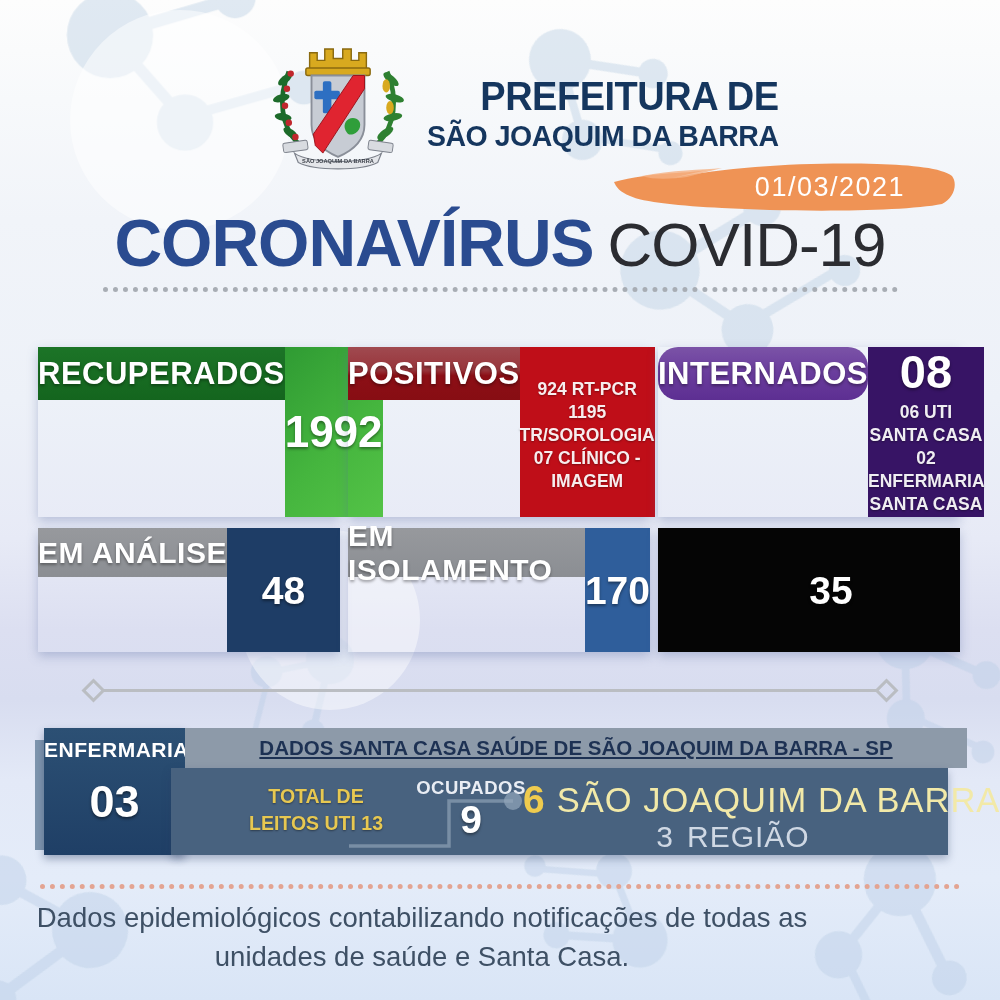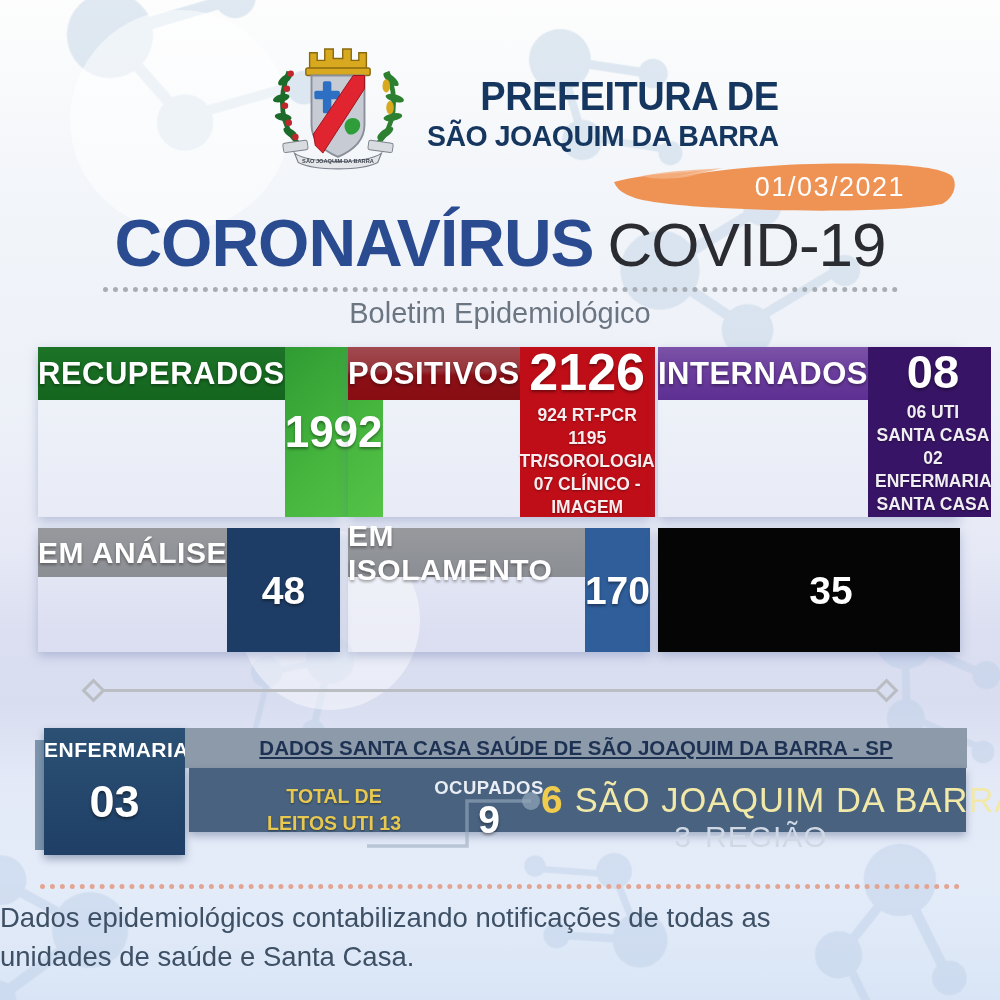--- a/index.html
+++ b/index.html
@@ -33,22 +33,22 @@
   .r1 .card-head{height:53px;font-size:31px;}
   .r2 .card-head{height:49px;font-size:30px;}
   .card-body{flex:1;display:flex;flex-direction:column;align-items:center;justify-content:center;color:#fff;}
   .card-value{font-weight:800;text-shadow:0 2px 3px rgba(0,0,0,.4);line-height:1;}
   .v-big{font-size:44px;}
   .card-details{margin-top:6px;text-align:center;font-weight:700;font-size:17.5px;line-height:23px;color:rgba(255,255,255,.93);text-shadow:0 1px 2px rgba(0,0,0,.35);}
   .head-green{background:linear-gradient(180deg,#1c7427,#14651e);}
   .body-green{background:linear-gradient(135deg,#2f9b33 0%,#45b53e 55%,#54c347 100%);}
   .head-red{background:linear-gradient(180deg,#a04a50 0%,#98353b 44%,#8c0f16 54%,#870d13 100%);text-align:right;}
   .body-red{background:#bf0e18;}
-  .head-purple{background:linear-gradient(180deg,#7b53a7 0%,#6a3d9d 48%,#5d2f92 100%);}
-  .body-purple{background:#371465;padding-left:7px;}
+  .head-purple{background:linear-gradient(180deg,#7b53a7 0%,#6a3d9d 48%,#5d2f92 100%);border-radius:20px;}
+  .body-purple{background:#371465;}
   .head-gray{background:linear-gradient(180deg,#97999d,#8b8e93);}
   .body-navy{background:#1e3d66;}
   .body-blue{background:#2f5e9b;}
   .body-black{background:#050505;padding-left:44px;}
   .r1 .card-value.v-2126{font-size:52px;}
   .r1 .card-value.v-08{font-size:47px;}
   .r2 .card-value{font-size:39px;}
   
   .divider{position:absolute;left:85px;top:682px;width:810px;height:16px;display:flex;align-items:center;}
   .divider .line{flex:1;height:3px;background:#babdc2;}
@@ -56,38 +56,38 @@
   
   .panel{position:absolute;left:35px;top:728px;width:932px;height:127px;}
   .panel-accent{position:absolute;left:0;top:12px;width:9px;height:110px;background:#7e95ae;}
   .enf-block{position:absolute;left:9px;top:0;width:141px;height:127px;
     background:linear-gradient(180deg,#2c5074,#1f3f66);color:#fff;text-align:center;
     box-shadow:0 4px 8px rgba(40,60,100,.4);}
   .enf-label{margin-top:10px;font-size:21px;font-weight:800;letter-spacing:.5px;}
   .enf-value{margin-top:14px;font-size:45px;font-weight:800;text-shadow:0 2px 3px rgba(0,0,0,.45);}
   .panel-head{position:absolute;left:150px;top:0;width:782px;height:40px;background:#8d9aa9;
     display:flex;align-items:center;justify-content:center;color:#1d3153;font-size:20.5px;font-weight:800;text-decoration:underline;}
-  .panel-body{position:absolute;left:154px;top:40px;width:777px;height:64px;background:#48627f;
+  .panel-body{position:absolute;left:136px;top:40px;width:777px;height:87px;background:#48627f;
     box-shadow:0 4px 8px rgba(40,60,100,.35);}
   .total-beds{position:absolute;left:50px;top:15px;width:190px;text-align:center;
     color:#e7c851;font-size:19.5px;font-weight:800;line-height:27px;text-shadow:0 1px 2px rgba(0,0,0,.4);}
   .ocupados-label{position:absolute;left:238px;top:9px;width:124px;text-align:center;
     color:#e9edf4;font-size:18.5px;font-weight:800;letter-spacing:.5px;}
   .ocupados-value{position:absolute;left:238px;top:30px;width:124px;text-align:center;
     color:#fff;font-size:39px;font-weight:800;text-shadow:0 2px 3px rgba(0,0,0,.4);}
   .connector{position:absolute;left:178px;top:24px;width:180px;height:60px;}
   .city-line{position:absolute;left:352px;top:10px;white-space:nowrap;}
   .city-value{font-size:39px;font-weight:800;color:#efcb4e;vertical-align:middle;}
   .city-name{font-size:34.5px;font-weight:400;color:#f2e9a8;letter-spacing:1px;margin-left:12px;vertical-align:middle;}
   .region-line{position:absolute;left:352px;top:52px;width:420px;text-align:center;white-space:nowrap;color:#cfd8e4;}
   .region-value{font-size:30px;font-weight:400;}
   .region-name{font-size:30px;font-weight:400;margin-left:14px;letter-spacing:1px;margin-top:24px;}
   
   .dashed-rule{position:absolute;left:40px;top:884px;width:920px;height:0;border-top:5px dotted #e3a492;}
-  .footer-text{position:absolute;left:0;top:898px;width:844px;text-align:left;
+  .footer-text{position:absolute;left:0;top:898px;width:844px;text-align:center;
     color:#3e5065;font-size:27.5px;line-height:39px;}
 </style>
 </head>
 <body>
 
 <div class="page">
 
   <svg class="bg-decor" viewBox="0 0 1000 1000" aria-hidden="true">
     <defs>
       <g id="mol">
@@ -185,35 +185,33 @@
                C346,24 342,38 330,44 C290,52 180,52 110,48 C70,46 30,42 18,36 C8,32 4,27 2,22 Z" fill="#ef9355"></path>
       <path d="M30,16 C60,10 90,10 110,8 L75,17 C60,19 42,20 30,16 Z" fill="#f5b183" opacity="0.8"></path>
     </svg>
     <div class="brush-date">01/03/2021</div>
   </div>
 
   <div class="title-row">
     <span class="title-main">CORONAVÍRUS</span><span class="title-sec">COVID-19</span>
   </div>
   <div class="dotted-rule"></div>
-  <div class="subtitle">Boletim Epidemiológico</div>
 
   <div class="cards">
 
     <div class="card r1">
       <div class="card-head head-green">RECUPERADOS</div>
       <div class="card-body body-green">
         <div class="card-value v-big">1992</div>
       </div>
     </div>
 
     <div class="card r1">
       <div class="card-head head-red">POSITIVOS</div>
       <div class="card-body body-red">
-        <div class="card-value v-2126">2126</div>
         <div class="card-details">
           <div>924 RT-PCR</div>
           <div>1195 TR/SOROLOGIA</div>
           <div>07 CLÍNICO - IMAGEM</div>
         </div>
       </div>
     </div>
 
     <div class="card r1">
       <div class="card-head head-purple">INTERNADOS</div>

